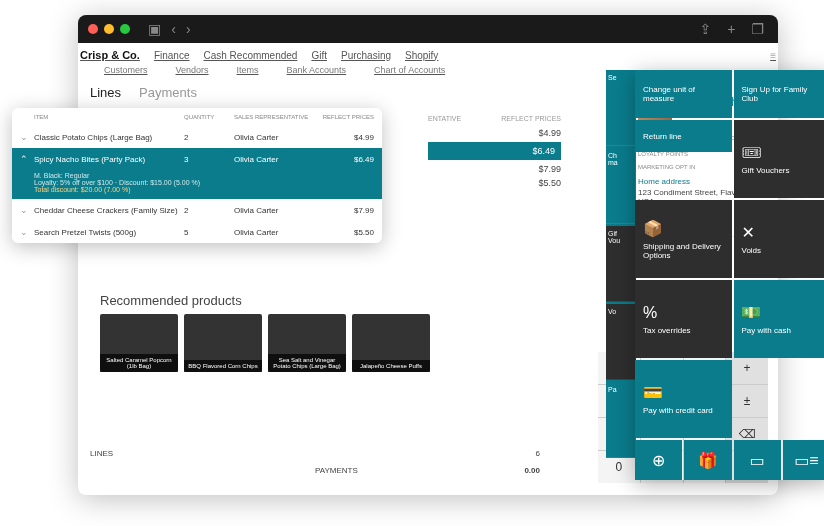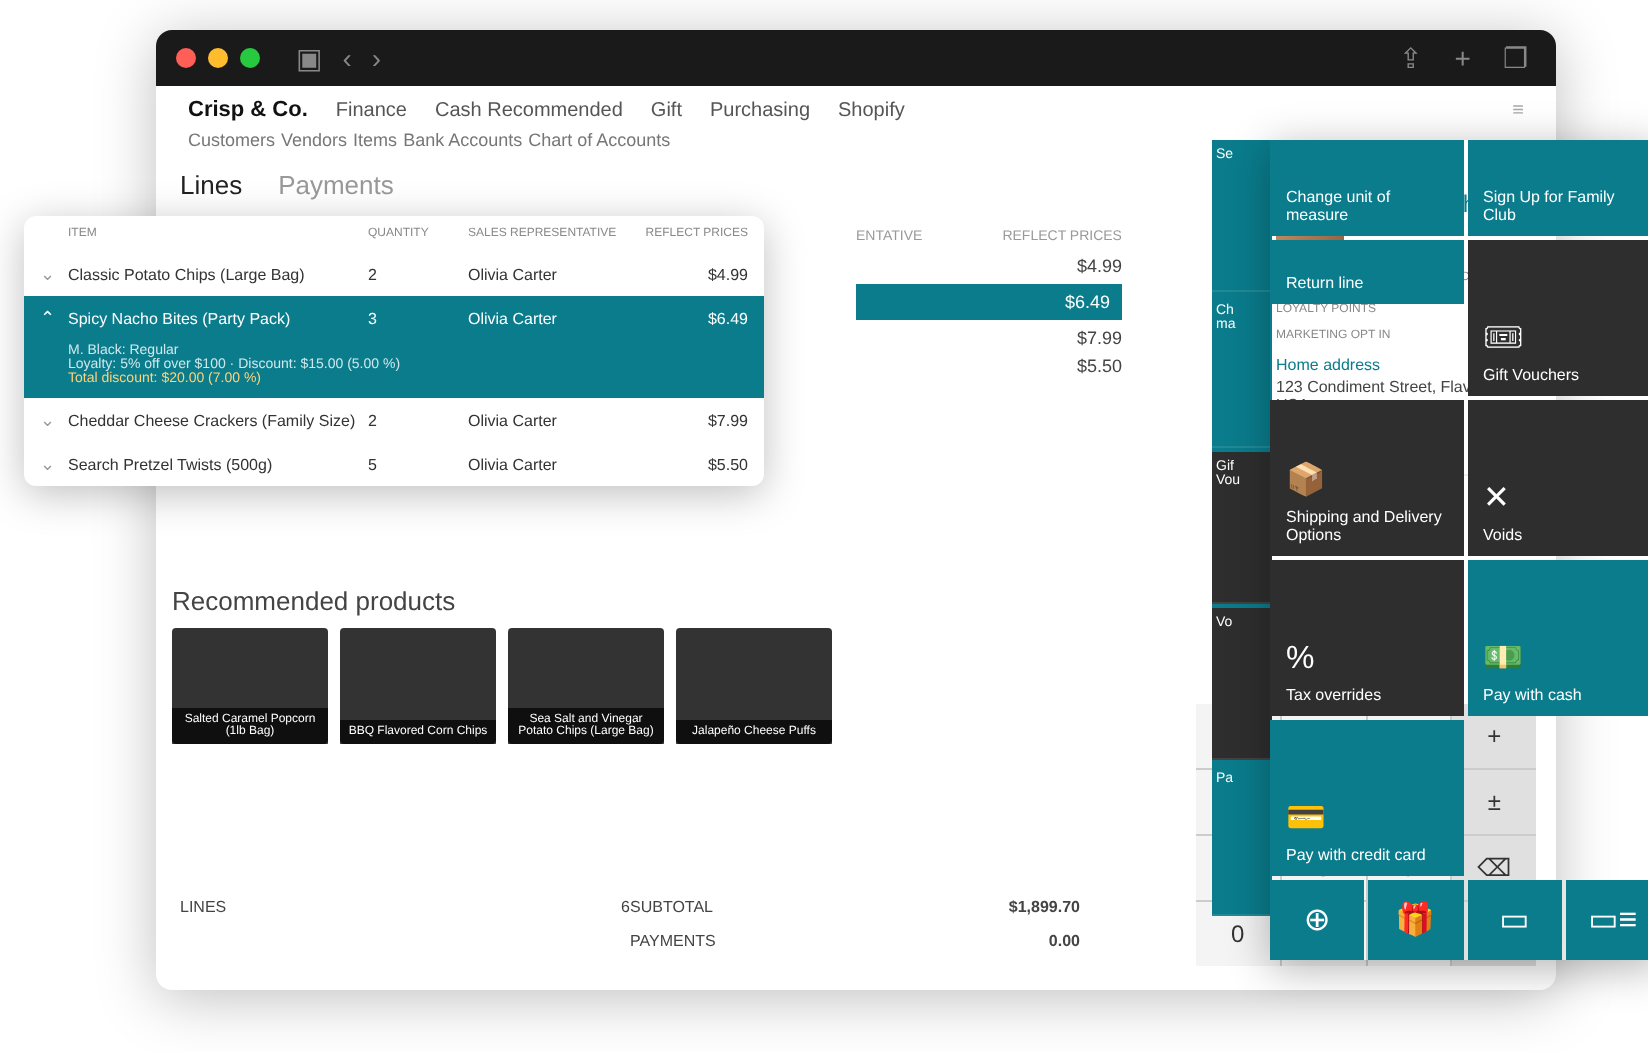--- a/index.html
+++ b/index.html
@@ -8,25 +8,25 @@
 
 .chrome { position:absolute; top:15px; left:78px; width:700px; height:480px; background:#fff; border-radius:8px; box-shadow:0 4px 30px rgba(0,0,0,.25); overflow:hidden; }
 .titlebar { height:28px; background:#1a1a1a; display:flex; align-items:center; padding:0 10px; gap:6px; }
 .dot { width:10px; height:10px; border-radius:50%; }
 .dot.r{background:#ff5f56}.dot.y{background:#ffbd2e}.dot.g{background:#27c93f}
 .titlebar .nav { display:flex; gap:2px; margin-left:8px; }
 .titlebar .nav span, .titlebar .right span { color:#888; font-size:14px; padding:0 4px; cursor:pointer; }
 .titlebar .right { margin-left:auto; display:flex; gap:8px; }
 
 
-.topnav { padding:6px 16px; font-size:10px; color:#555; }
+.topnav { padding:6px 2px; font-size:10px; color:#555;text-decoration:underline; }
 .topnav .row1 { display:flex; gap:14px; align-items:center; margin-bottom:4px; }
 .brand { font-weight:700; color:#111; font-size:11px; }
 .topnav .row1 span { cursor:pointer; }
-.row2 { display:flex; gap:3px; color:#777; font-size:9px; }
+.row2 { display:flex; gap:28px; color:#777; font-size:9px;margin-left:24px; }
 
 
 .tabs { padding:4px 12px 8px; display:flex; gap:18px; font-size:13px; color:#999; }
 .tabs .active { color:#222; }
 
 
 .midprices { position:absolute; top:100px; left:350px; font-size:9px; color:#444; }
 .midprices .hdr { display:flex; gap:40px; color:#999; font-size:7px; text-transform:uppercase; margin-bottom:6px; }
 .midprices .val { text-align:right; margin:4px 0; }
 
@@ -42,21 +42,21 @@
 .cust .addr { color:#444; font-size:8px; margin-top:2px; }
 .cust .primary { text-align:right; color:#999; font-size:6px; margin-top:6px; }
 .search { margin-top:18px; color:#999; font-size:8px; border-top:1px solid #eee; padding-top:6px; display:flex; justify-content:space-between; }
 
 
 .keypad { position:absolute; bottom:12px; right:10px; width:170px; display:grid; grid-template-columns:repeat(4,1fr); gap:1px; background:#ccc; }
 .keypad button { background:#f4f4f4; border:none; height:32px; font-size:12px; color:#333; cursor:pointer; }
 .keypad button.dark { background:#e0e0e0; }
 
 
-.recs { position:absolute; top:278px; left:8px; width:340px; }
+.recs { position:absolute; top:278px; left:22px; width:340px; }
 .recs h3 { font-size:13px; font-weight:400; color:#444; margin-bottom:6px; }
 .recs .cards { display:flex; gap:6px; }
 .recs .card { width:78px; position:relative; }
 .recs .card .img { width:78px; height:58px; border-radius:2px; background:#333; }
 .recs .card .lbl { position:absolute; bottom:0; left:0; right:0; background:rgba(0,0,0,.7); color:#fff; font-size:6px; padding:3px; text-align:center; }
 .img.popcorn{background:radial-gradient(circle at 50% 60%,#f5e6d3,#8b7355 70%)}
 .img.nacho{background:radial-gradient(circle at 40% 40%,#ffcc66,#663300 80%)}
 .img.chips{background:radial-gradient(circle at 50% 50%,#e6a84c,#4a2c0a 75%)}
 .img.puffs{background:radial-gradient(circle at 50% 50%,#d4a76a,#2a1f14 75%)}
 
@@ -72,21 +72,21 @@
 .linespanel .row { display:grid; grid-template-columns:14px 1fr 50px 80px 60px; padding:6px 8px; align-items:center; color:#333; }
 .linespanel .row .price { text-align:right; }
 .linespanel .row .chev { color:#999; font-size:9px; }
 .linespanel .row.sel { background:#0a7c8c; color:#fff; }
 .linespanel .row.sel .chev { color:#fff; }
 .linespanel .sub { padding:2px 22px 6px; background:#0a7c8c; color:#cfe8eb; font-size:7px; }
 .linespanel .sub .tot { color:#ffd27a; }
 
 
 .tiles { position:absolute; top:70px; right:-6px; width:195px; display:grid; grid-template-columns:1fr 1fr; gap:2px; z-index:10; box-shadow:0 4px 20px rgba(0,0,0,.3); }
-.tile { height:48px; display:flex; flex-direction:column; justify-content:flex-end; padding:6px 8px; font-size:8px; color:#fff; cursor:pointer; }
+.tile { height:48px; display:flex; flex-direction:column; justify-content:center; padding:6px 8px; font-size:8px; color:#fff; cursor:pointer; }
 .tile.lg { height:78px; }
 .tile .ic { font-size:16px; margin-bottom:4px; }
 .teal { background:#0a7c8c; }
 .dark2 { background:#2e2e2e; }
 .tiles .btmrow { grid-column:1/3; display:grid; grid-template-columns:repeat(4,1fr); gap:2px; }
 .btmrow .mini { height:40px; background:#0a7c8c; display:flex; align-items:center; justify-content:center; font-size:16px; color:#fff; cursor:pointer; }
 
 
 .tealstrip { position:absolute; top:70px; right:188px; width:30px; height:388px; background:#0a7c8c; z-index:4; display:flex; flex-direction:column; gap:2px; }
 .tealstrip div { flex:1; background:#0a7c8c; border-bottom:1px solid rgba(255,255,255,.1); font-size:7px; color:#fff; padding:4px 2px; writing-mode:horizontal-tb; }
@@ -213,24 +213,20 @@
         </div>
     </div>
   </div>
 
   <div class="totals">
     <div class="trow">
       <div class="left">
           <span>LINES</span>
           <span>6</span>
         </div>
-      <div class="right2">
-          <span>SUBTOTAL</span>
-          <span>$1,899.70</span>
-        </div>
     </div>
     <div class="trow">
     </div>
     <div class="trow">
       <div class="left"></div>
       <div class="right2">
           <span>PAYMENTS</span>
           <span>0.00</span>
         </div>
     </div>

